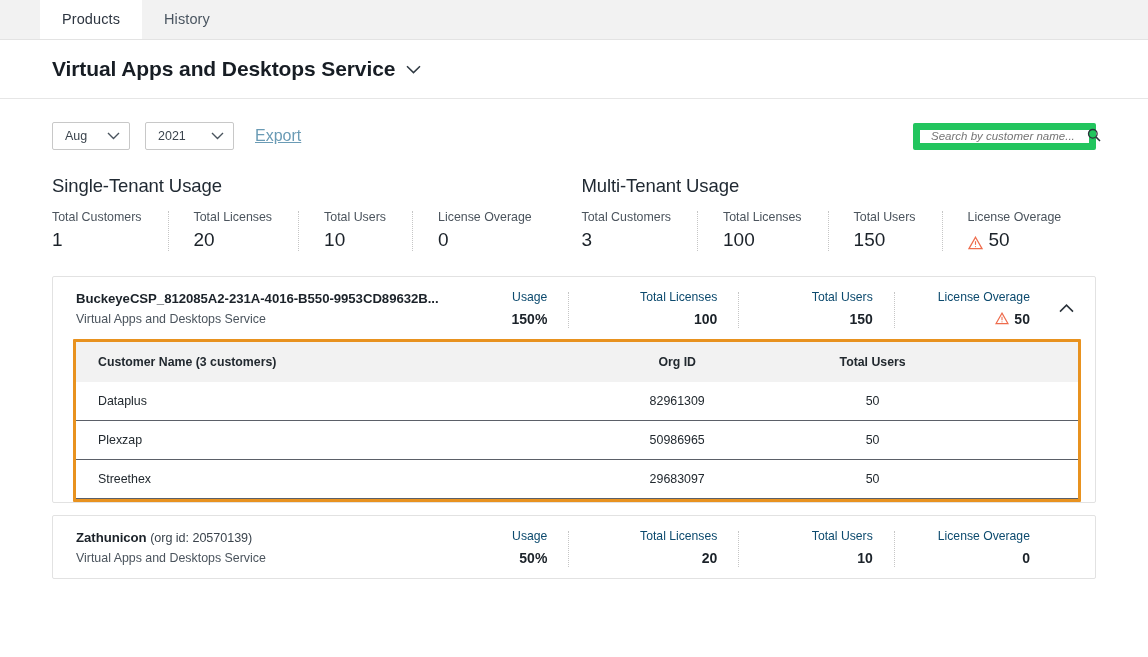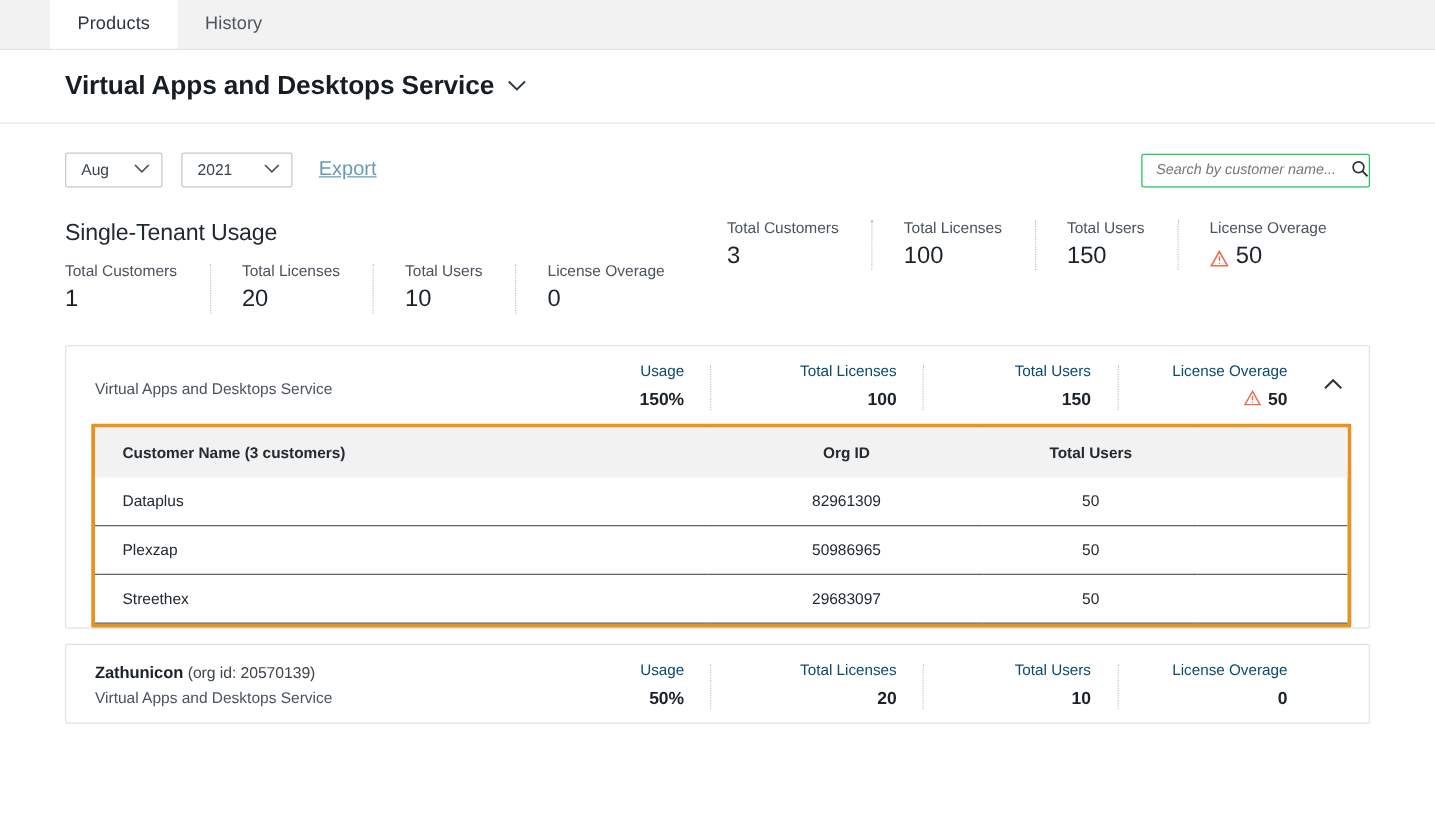--- a/index.html
+++ b/index.html
@@ -84,21 +84,21 @@
   .export-link {
     font-size: 16px;
     color: #6a9bb5;
     text-decoration: underline;
     cursor: pointer;
     margin-left: 6px;
   }
   .search-wrap {
     margin-left: auto;
     width: 183px; height: 27px;
-    border: 1px solid #22c55e;
+    border: 7px solid #22c55e;
     background: #fff;
     border-radius: 2px;
     display: flex;
     align-items: center;
     padding: 0 8px 0 11px;
   }
   .search-ph {
     flex: 1;
     font-size: 11.5px;
     font-style: italic;
@@ -356,20 +356,21 @@
       <div class="stat">
         <div class="stat-label">License Overage</div>
         <div class="stat-value">
           <span>0</span>
         </div>
       </div>
     </div>
   </div>
 
   <div class="summary-block">
+    <div class="summary-title">Multi-Tenant Usage</div>
     <div class="stat-row">
       <div class="stat">
         <div class="stat-label">Total Customers</div>
         <div class="stat-value">
           <span>3</span>
         </div>
       </div>
       <div class="stat">
         <div class="stat-label">Total Licenses</div>
         <div class="stat-value">
@@ -398,20 +399,21 @@
     </div>
   </div>
 
 </div>
 
 <div class="cards">
 
   <div class="card">
     <div class="card-head">
       <div class="card-head-left">
+        <div class="cust-name">BuckeyeCSP_812085A2-231A-4016-B550-9953CD89632B...</div>
         <div class="cust-sub">Virtual Apps and Desktops Service</div>
       </div>
       <div class="hstat w-usage">
         <div class="hstat-label">Usage</div>
         <div class="hstat-value">
           <span>150%</span>
         </div>
       </div>
       <div class="hstat w-lic">
         <div class="hstat-label">Total Licenses</div>

